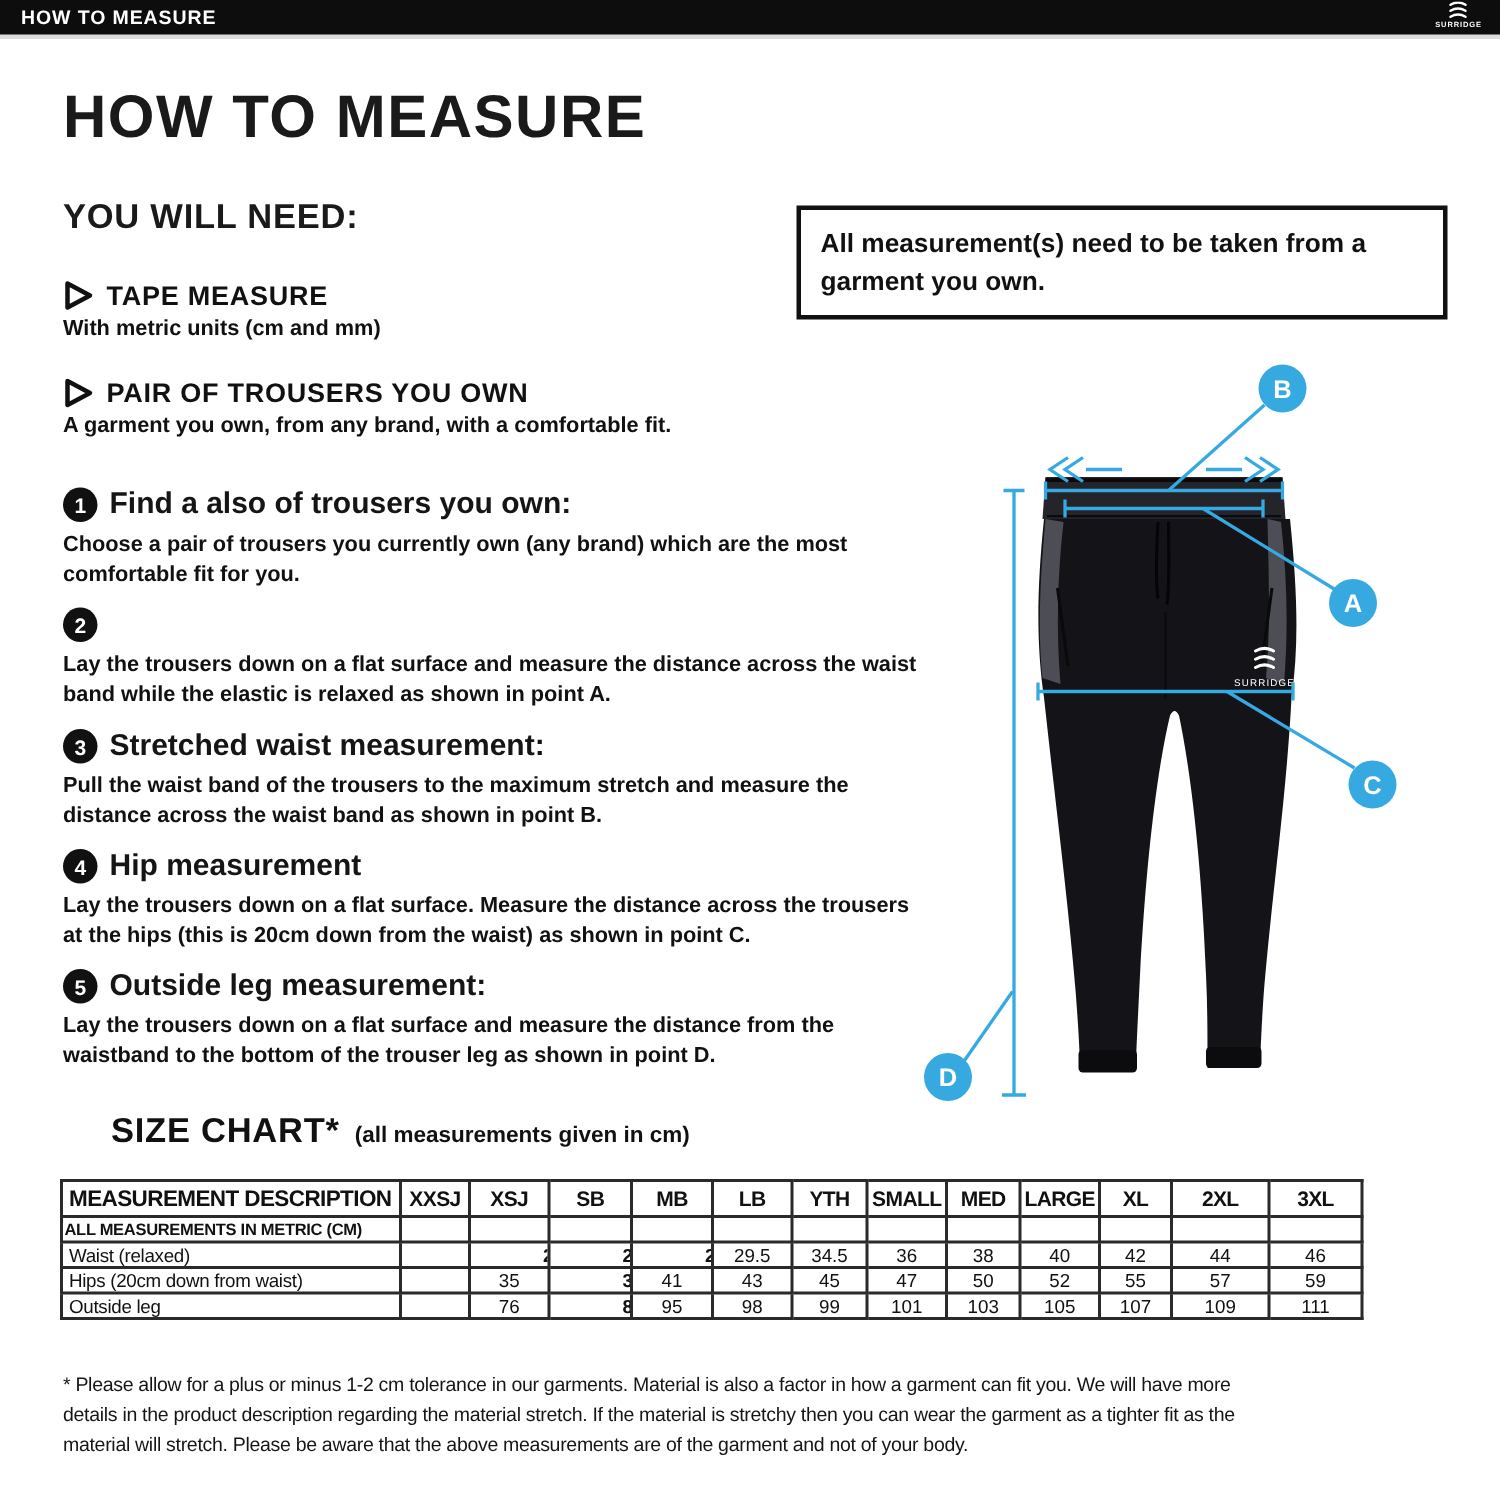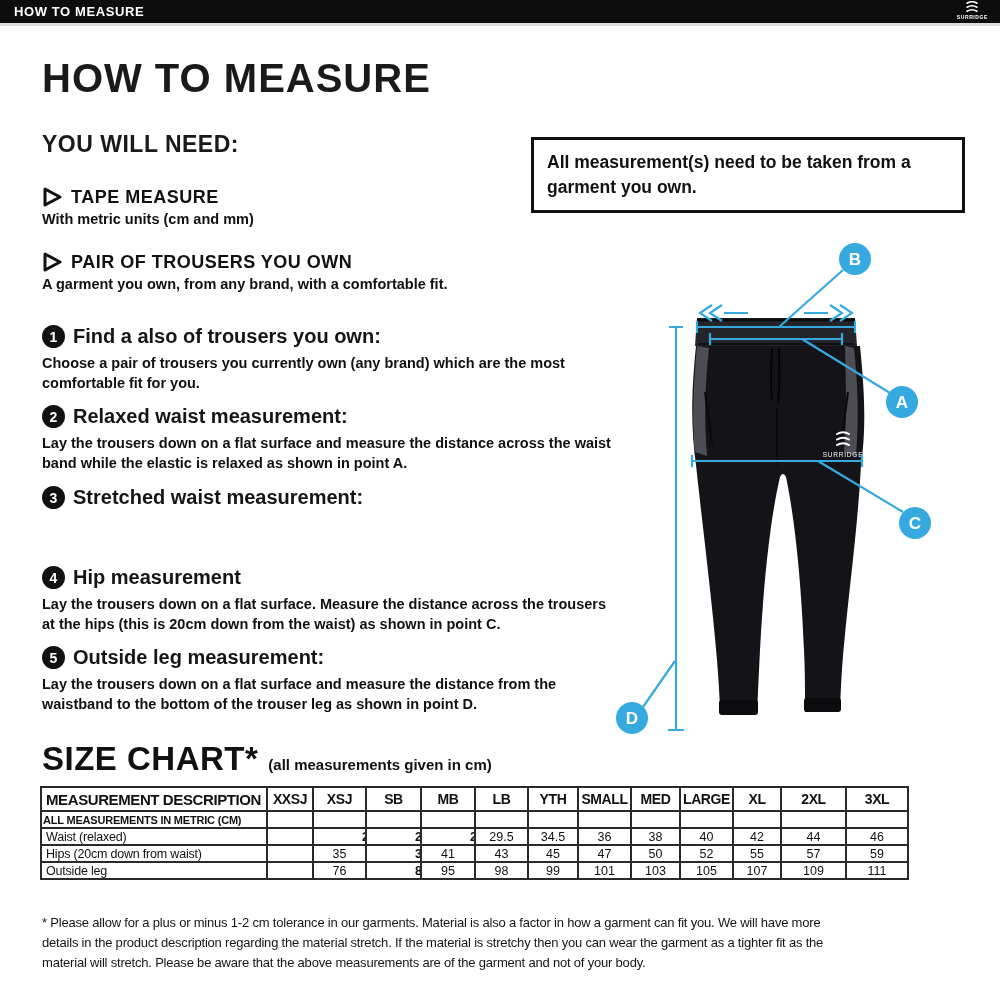--- a/index.html
+++ b/index.html
@@ -31,21 +31,21 @@
   
   .step-head { display:flex; align-items:center; gap:8px; }
   .step-badge { width:23px; height:23px; border-radius:50%; background:#111; color:#fff;
                 display:flex; align-items:center; justify-content:center;
                 font-size:14px; font-weight:800; flex:0 0 23px; }
   .step-title { font-size:20px; font-weight:800; color:#151515; }
   .step-desc  { font-size:14.5px; font-weight:700; line-height:1.38; width:572px; margin-top:5px; color:#111; }
 
   
   .size-head { display:flex; align-items:baseline; gap:10px; }
-  .size-title { font-size:33px; font-weight:800; letter-spacing:.5px; }
+  .size-title { font-size:23px; font-weight:800; letter-spacing:.5px;margin-left:32px; }
   .size-sub   { font-size:15px; font-weight:700; }
 
   
   table.size-table { border-collapse:collapse; table-layout:fixed; width:867px; background:#fff; }
   table.size-table td, table.size-table th { border:2px solid #2a2a2a; overflow:hidden; white-space:nowrap; }
   th.col-h { font-size:14px; font-weight:700; letter-spacing:-0.4px; height:24px; text-align:center; }
   th.col-h.first { text-align:left; padding-left:4px; font-size:15px; }
   td.metric { font-size:11px; font-weight:700; height:15px; padding-left:1px; letter-spacing:-0.2px; }
   td.row-label { font-size:12.5px; height:17px; padding-left:4px; letter-spacing:-0.2px;margin-top:12px; }
   td.val { font-size:12.5px; text-align:center; height:17px; }
@@ -104,30 +104,30 @@
     <div class="step-head">
       <span class="step-badge">1</span>
       <span class="step-title">Find a also of trousers you own:</span>
     </div>
     <div class="step-desc">Choose a pair of trousers you currently own (any brand) which are the most comfortable fit for you.</div>
   </div>
 
   <div class="abs" style="left:42px; top:405px;">
     <div class="step-head">
       <span class="step-badge">2</span>
-      <span class="step-title">Relaxed waist measurement:</span>
     </div>
     <div class="step-desc">Lay the trousers down on a flat surface and measure the distance across the waist band while the elastic is relaxed as shown in point A.</div>
   </div>
 
   <div class="abs" style="left:42px; top:486px;">
     <div class="step-head">
       <span class="step-badge">3</span>
       <span class="step-title">Stretched waist measurement:</span>
     </div>
+    <div class="step-desc">Pull the waist band of the trousers to the maximum stretch and measure the distance across the waist band as shown in point B.</div>
   </div>
 
   <div class="abs" style="left:42px; top:566px;">
     <div class="step-head">
       <span class="step-badge">4</span>
       <span class="step-title">Hip measurement</span>
     </div>
     <div class="step-desc">Lay the trousers down on a flat surface. Measure the distance across the trousers at the hips (this is 20cm down from the waist)  as shown in point C.</div>
   </div>
 

